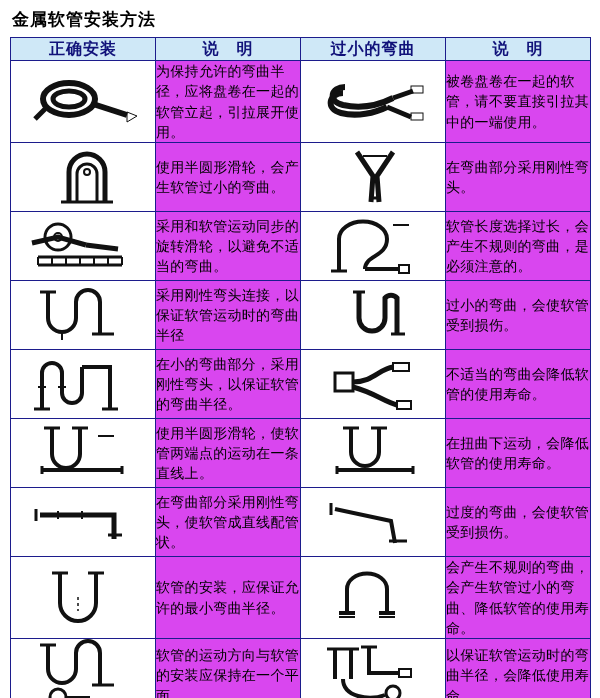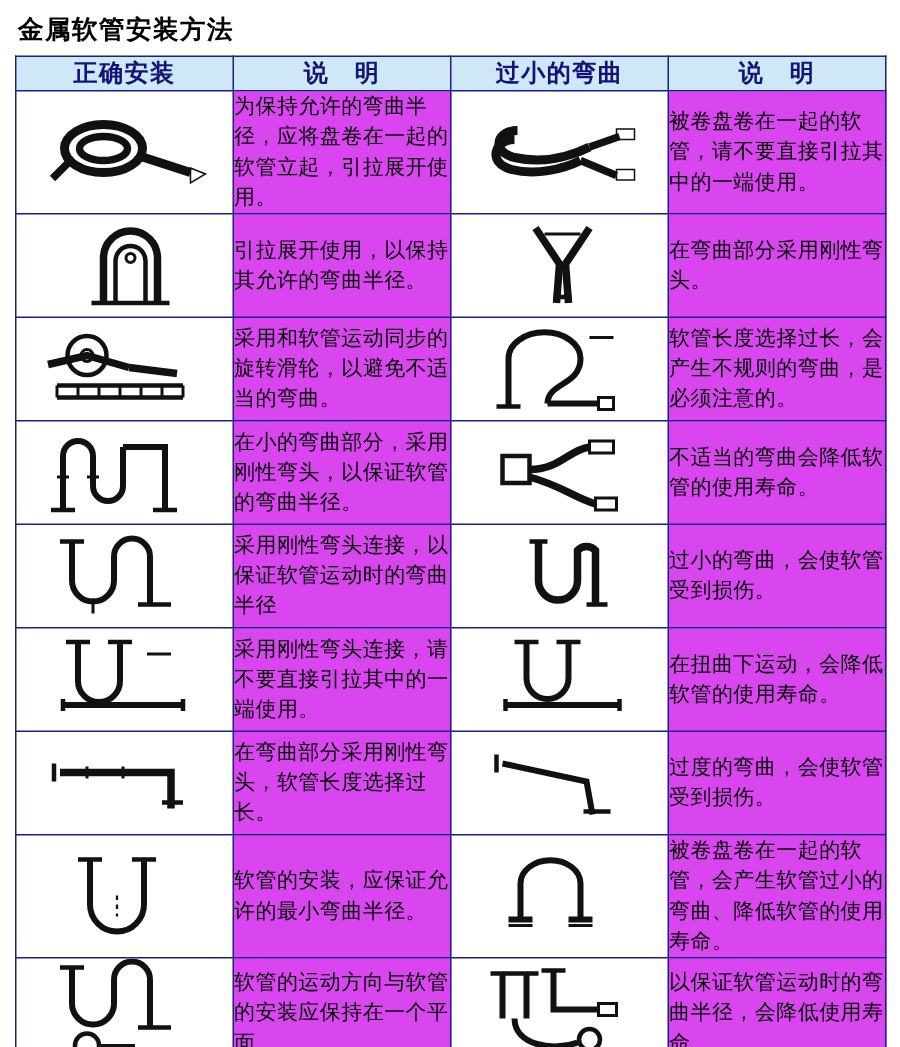--- a/index.html
+++ b/index.html
@@ -115,21 +115,21 @@
 
       <tr>
         <td class="img-cell">
           <svg width="120" height="62" viewBox="0 0 120 62">
             <path class="ln" d="M46 56 L46 26 A18 18 0 0 1 82 26 L82 56" stroke-width="5"></path>
             <path class="ln" d="M54 56 L54 28 A10 10 0 0 1 74 28 L74 56" stroke-width="3"></path>
             <path class="ln" d="M38 56 L90 56" stroke-width="3"></path>
             <circle class="ln" cx="64" cy="26" r="3" stroke-width="2"></circle>
           </svg>
         </td>
-        <td class="txt-cell">引拉展开使用，以保持其允许的弯曲半径。</td>
+        <td class="txt-cell">使用半圆形滑轮，会产生软管过小的弯曲。</td>
         <td class="img-cell">
           <svg width="120" height="62" viewBox="0 0 120 62">
             <path class="ln" d="M44 6 L60 30 L58 56" stroke-width="5"></path>
             <path class="ln" d="M80 6 L64 30 L66 56" stroke-width="5"></path>
             <path class="ln" d="M50 10 L74 10" stroke-width="2"></path>
             <path class="ln" d="M56 52 L68 52" stroke-width="3"></path>
           </svg>
         </td>
         <td class="txt-cell">在弯曲部分采用刚性弯头。</td>
       </tr>
@@ -155,20 +155,38 @@
             <path class="ln" d="M86 50 L96 50 L96 58 L86 58 z" stroke-width="2"></path>
             <path class="ln" d="M80 10 L96 10" stroke-width="2"></path>
           </svg>
         </td>
         <td class="txt-cell">软管长度选择过长，会产生不规则的弯曲，是必须注意的。</td>
       </tr>
 
       <tr>
         <td class="img-cell">
           <svg width="130" height="62" viewBox="0 0 130 62">
+            <path class="ln" d="M30 8 L30 34 A14 14 0 0 0 58 34 L58 18 A12 12 0 0 1 82 18 L82 50" stroke-width="4"></path>
+            <path class="ln" d="M22 8 L38 8 M74 50 L96 50" stroke-width="3"></path>
+            <path class="ln" d="M44 46 L44 56" stroke-width="2"></path>
+          </svg>
+        </td>
+        <td class="txt-cell">采用刚性弯头连接，以保证软管运动时的弯曲半径</td>
+        <td class="img-cell">
+          <svg width="120" height="62" viewBox="0 0 120 62">
+            <path class="ln" d="M46 8 L46 34 A13 13 0 0 0 72 34 L72 14 A8 8 0 0 1 84 14 L84 50" stroke-width="5"></path>
+            <path class="ln" d="M40 8 L52 8 M78 50 L92 50" stroke-width="3"></path>
+          </svg>
+        </td>
+        <td class="txt-cell">过小的弯曲，会使软管受到损伤。</td>
+      </tr>
+
+      <tr>
+        <td class="img-cell">
+          <svg width="130" height="62" viewBox="0 0 130 62">
             <path class="ln" d="M24 56 L24 20 A10 10 0 0 1 44 20 L44 40 A10 10 0 0 0 64 40 L64 14" stroke-width="4"></path>
             <path class="ln" d="M64 14 L92 14 L92 56" stroke-width="4"></path>
             <path class="ln" d="M16 56 L32 56 M84 56 L100 56" stroke-width="3"></path>
             <path class="ln" d="M20 34 L28 34 M40 34 L48 34" stroke-width="2"></path>
           </svg>
         </td>
         <td class="txt-cell">在小的弯曲部分，采用刚性弯头，以保证软管的弯曲半径。</td>
         <td class="img-cell">
           <svg width="120" height="62" viewBox="0 0 120 62">
             <rect class="ln" x="22" y="20" width="18" height="18" fill="none" stroke-width="3"></rect>
@@ -177,66 +195,48 @@
             <path class="ln" d="M80 10 L96 10 L96 18 L80 18 z" stroke-width="2"></path>
             <path class="ln" d="M84 48 L98 48 L98 56 L84 56 z" stroke-width="2"></path>
           </svg>
         </td>
         <td class="txt-cell">不适当的弯曲会降低软管的使用寿命。</td>
       </tr>
 
       <tr>
         <td class="img-cell">
           <svg width="130" height="62" viewBox="0 0 130 62">
-            <path class="ln" d="M30 8 L30 34 A14 14 0 0 0 58 34 L58 18 A12 12 0 0 1 82 18 L82 50" stroke-width="4"></path>
-            <path class="ln" d="M22 8 L38 8 M74 50 L96 50" stroke-width="3"></path>
-            <path class="ln" d="M44 46 L44 56" stroke-width="2"></path>
-          </svg>
-        </td>
-        <td class="txt-cell">采用刚性弯头连接，以保证软管运动时的弯曲半径</td>
-        <td class="img-cell">
-          <svg width="120" height="62" viewBox="0 0 120 62">
-            <path class="ln" d="M46 8 L46 34 A13 13 0 0 0 72 34 L72 14 A8 8 0 0 1 84 14 L84 50" stroke-width="5"></path>
-            <path class="ln" d="M40 8 L52 8 M78 50 L92 50" stroke-width="3"></path>
-          </svg>
-        </td>
-        <td class="txt-cell">过小的弯曲，会使软管受到损伤。</td>
-      </tr>
-
-      <tr>
-        <td class="img-cell">
-          <svg width="130" height="62" viewBox="0 0 130 62">
             <path class="ln" d="M34 6 L34 32 A14 14 0 0 0 62 32 L62 6" stroke-width="4"></path>
             <path class="ln" d="M26 6 L42 6 M54 6 L70 6" stroke-width="3"></path>
             <path class="ln" d="M24 48 L104 48" stroke-width="4"></path>
             <path class="ln" d="M24 44 L24 52 M104 44 L104 52" stroke-width="3"></path>
             <path class="ln" d="M80 14 L96 14" stroke-width="2"></path>
           </svg>
         </td>
-        <td class="txt-cell">采用刚性弯头连接，请不要直接引拉其中的一端使用。</td>
+        <td class="txt-cell">使用半圆形滑轮，使软管两端点的运动在一条直线上。</td>
         <td class="img-cell">
           <svg width="120" height="62" viewBox="0 0 120 62">
             <path class="ln" d="M38 6 L38 30 A14 14 0 0 0 66 30 L66 6" stroke-width="4"></path>
             <path class="ln" d="M30 6 L46 6 M58 6 L74 6" stroke-width="3"></path>
             <path class="ln" d="M24 48 L100 48" stroke-width="4"></path>
             <path class="ln" d="M24 44 L24 52 M100 44 L100 52" stroke-width="3"></path>
           </svg>
         </td>
         <td class="txt-cell">在扭曲下运动，会降低软管的使用寿命。</td>
       </tr>
 
       <tr>
         <td class="img-cell">
           <svg width="130" height="62" viewBox="0 0 130 62">
             <path class="ln" d="M22 24 L96 24 L96 48" stroke-width="5"></path>
             <path class="ln" d="M18 18 L18 30 M90 44 L104 44" stroke-width="3"></path>
             <path class="ln" d="M40 20 L40 28 M64 20 L64 28" stroke-width="2"></path>
           </svg>
         </td>
-        <td class="txt-cell">在弯曲部分采用刚性弯头，软管长度选择过长。</td>
+        <td class="txt-cell">在弯曲部分采用刚性弯头，使软管成直线配管状。</td>
         <td class="img-cell">
           <svg width="120" height="62" viewBox="0 0 120 62">
             <path class="ln" d="M22 18 L78 30 L82 52" stroke-width="4"></path>
             <path class="ln" d="M18 12 L18 24 M76 50 L94 50" stroke-width="3"></path>
           </svg>
         </td>
         <td class="txt-cell">过度的弯曲，会使软管受到损伤。</td>
       </tr>
 
       <tr>
@@ -248,21 +248,21 @@
           </svg>
         </td>
         <td class="txt-cell">软管的安装，应保证允许的最小弯曲半径。</td>
         <td class="img-cell">
           <svg width="120" height="62" viewBox="0 0 120 62">
             <path class="ln" d="M34 46 L34 22 A18 14 0 0 1 74 22 L74 46" stroke-width="4"></path>
             <path class="ln" d="M26 46 L42 46 M66 46 L82 46" stroke-width="4"></path>
             <path class="ln" d="M26 50 L42 50 M66 50 L82 50" stroke-width="2"></path>
           </svg>
         </td>
-        <td class="txt-cell">被卷盘卷在一起的软管，会产生软管过小的弯曲、降低软管的使用寿命。</td>
+        <td class="txt-cell">会产生不规则的弯曲，会产生软管过小的弯曲、降低软管的使用寿命。</td>
       </tr>
 
       <tr>
         <td class="img-cell">
           <svg width="130" height="72" viewBox="0 0 130 72">
             <path class="ln" d="M30 6 L30 30 A14 14 0 0 0 58 30 L58 14 A12 12 0 0 1 82 14 L82 46" stroke-width="4"></path>
             <path class="ln" d="M22 6 L38 6" stroke-width="3"></path>
             <circle class="ln" cx="40" cy="58" r="8" stroke-width="3"></circle>
             <path class="ln" d="M74 46 L96 46" stroke-width="3"></path>
             <path class="ln" d="M48 58 L72 58" stroke-width="2"></path>

